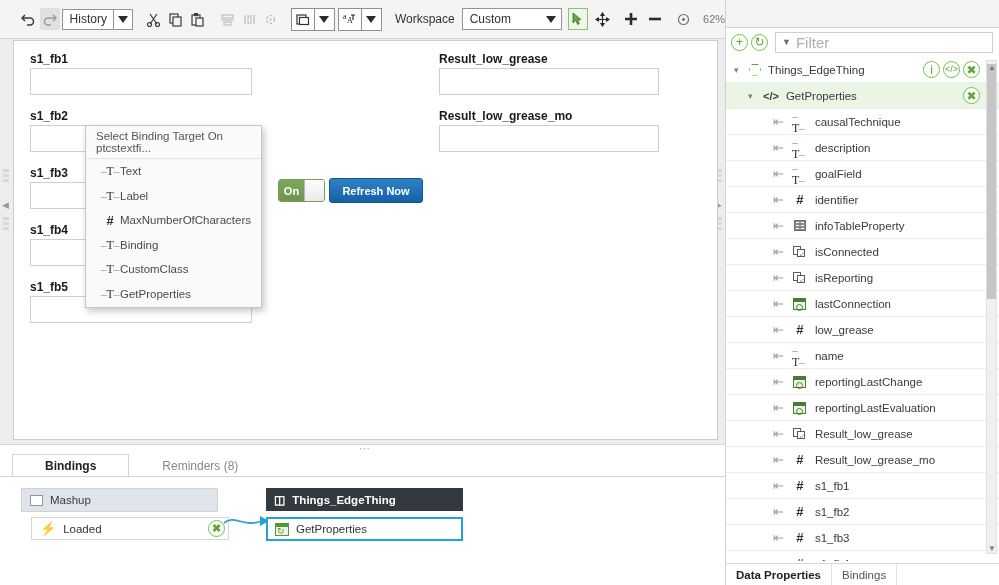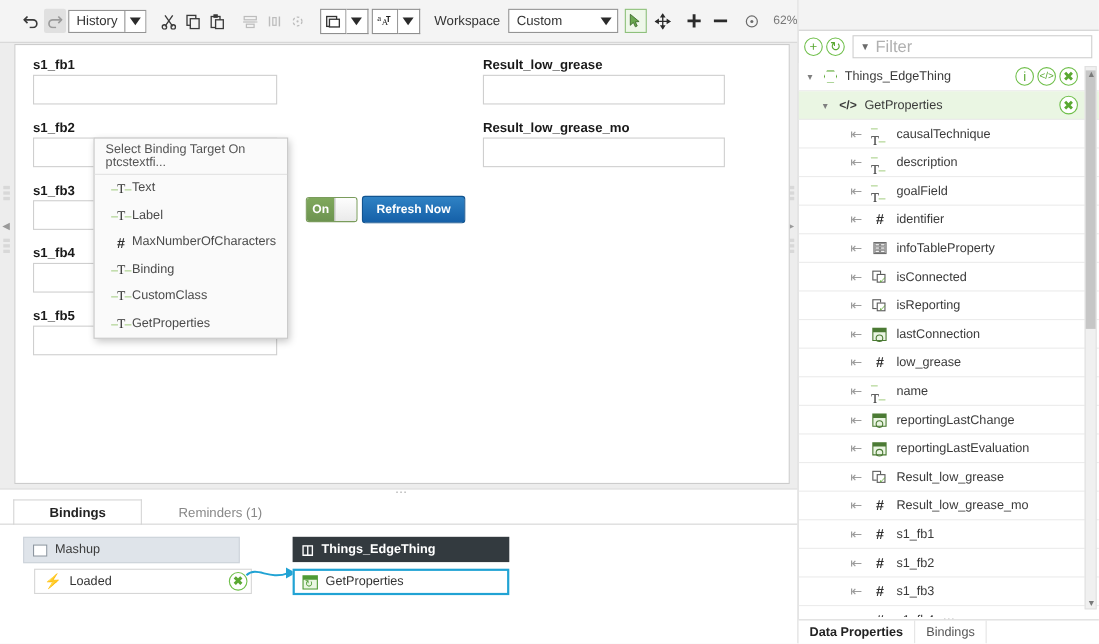--- a/index.html
+++ b/index.html
@@ -529,21 +529,21 @@
           <span>GetProperties</span>
         </div>
       </div>
     </div>
   </div>
 
   <div id="bottom-panel">
     <div id="bottom-grip">⋯</div>
     <div id="bottom-tabs">
       <div class="bt-tab active">Bindings</div>
-      <div class="bt-tab">Reminders (1)</div>
+      <div class="bt-tab">Reminders (8)</div>
     </div>
     <div id="bottom-tabs-rule"></div>
   </div>
 
   <div id="bind-src-header">
     <span class="mashup-icon"></span>
     <span>Mashup</span>
   </div>
   <div id="bind-src-row">
     <span class="bolt-icon">⚡</span>

